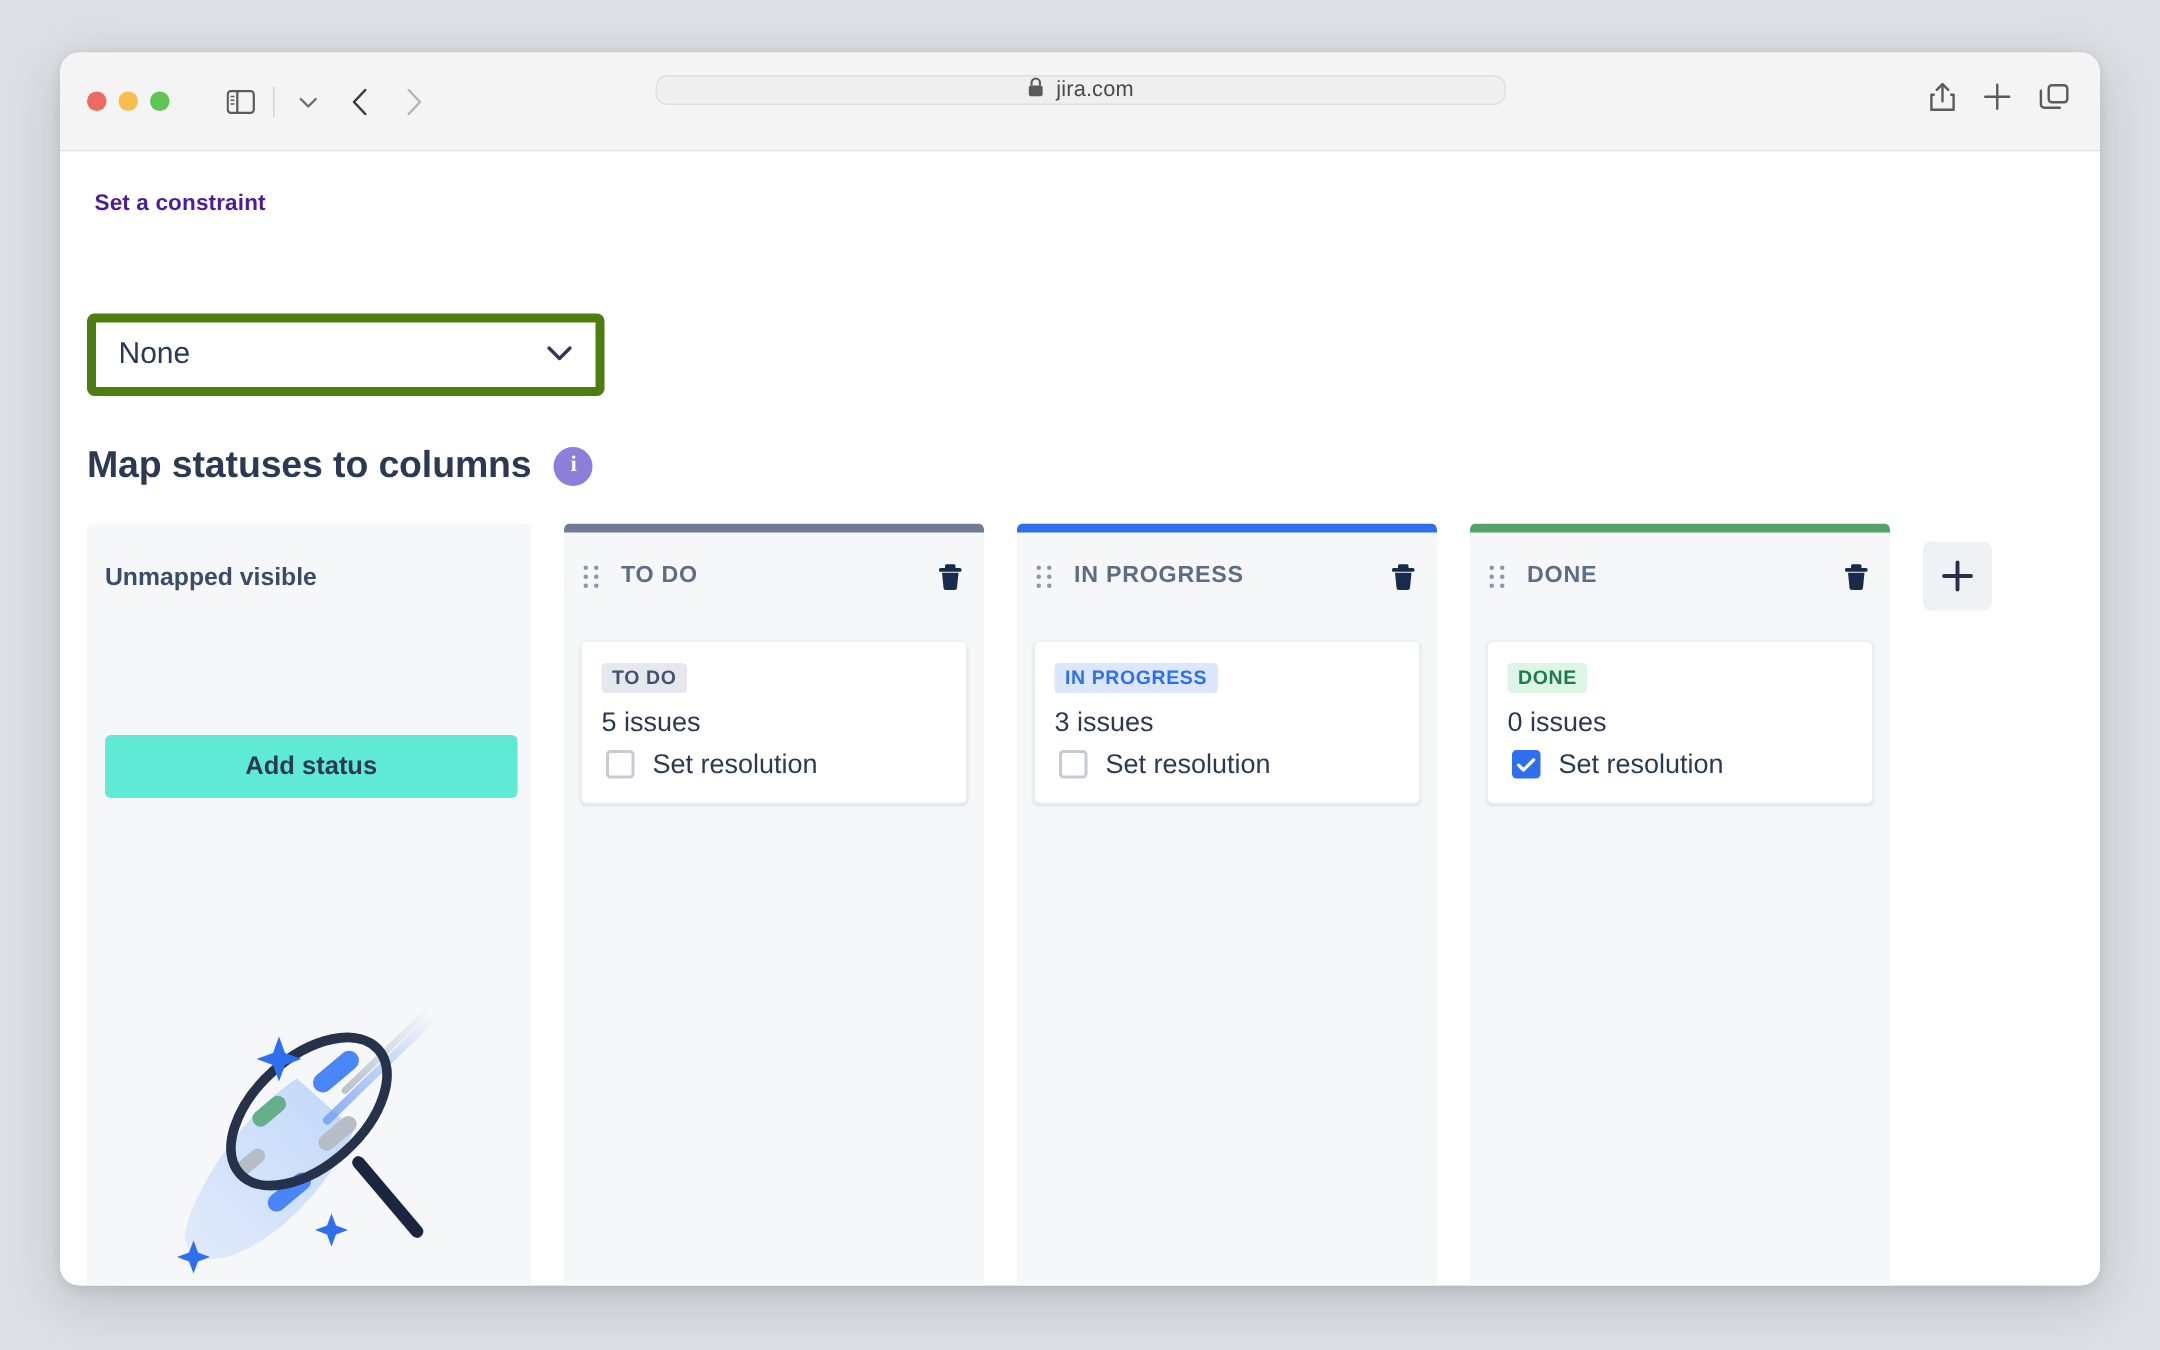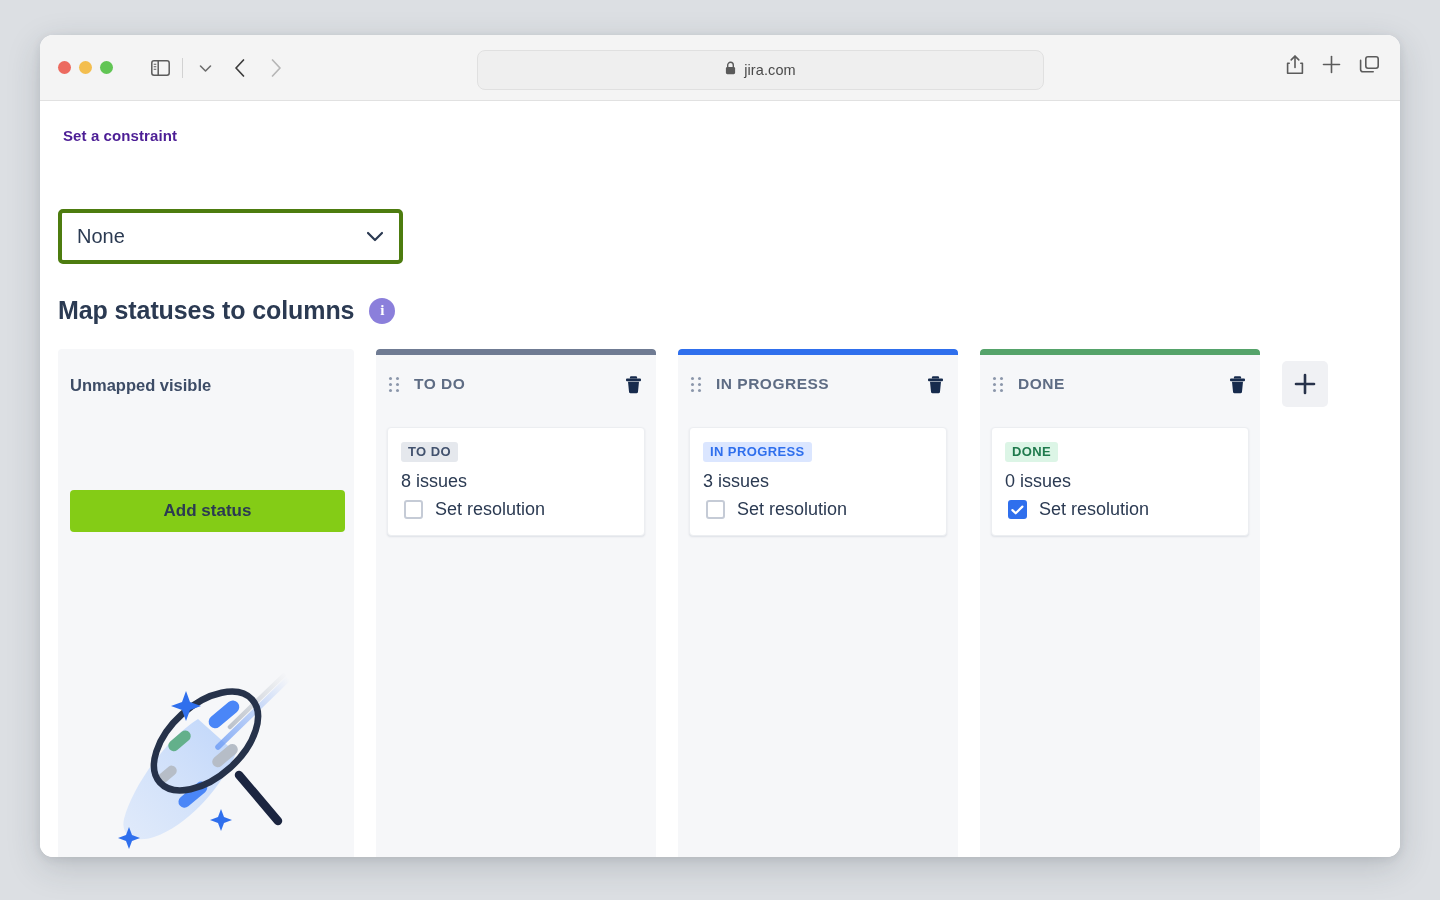--- a/index.html
+++ b/index.html
@@ -65,29 +65,28 @@
   .divider-v {
     width: 1px; height: 20px; background: #d2d2d2; margin: 0 5px;
   }
   .nav-btn { width: 36px; }
 
   .urlbar {
     position: absolute;
     left: 397px;
     top: 15px;
     width: 567px;
-    height: 40px;
+    height: 20px;
     background: #efefef;
     border: 1px solid #e0e0e0;
     border-radius: 8px;
     display: flex;
     align-items: center;
     justify-content: center;
     gap: 8px;
-    margin-left: 40px;
   }
   .urlbar .url-text {
     font-size: 14.5px;
     color: #4a4a4a;
     letter-spacing: 0.1px;
   }
 
   .tb-right {
     position: absolute;
     right: 20px;
@@ -116,21 +115,21 @@
     letter-spacing: 0.1px;
   }
 
   .constraint-select {
     position: absolute;
     left: 18px;
     top: 108px;
     width: 345px;
     height: 55px;
     background: #ffffff;
-    border: 4px solid #4d7c0f;
+    border: 6px solid #4d7c0f;
     border-radius: 5px;
     display: flex;
     align-items: center;
     padding: 0 15px;
   }
   .constraint-select .sel-value {
     font-size: 20px;
     color: #2b3a52;
     flex: 1;
   }
@@ -198,21 +197,21 @@
     width: 262px;
     font-size: 15px;
     line-height: 1.42;
     color: #51607a;
   }
   .add-status-btn {
     position: absolute;
     left: 12px; top: 141px;
     width: 275px;
     height: 42px;
-    background: #84cc16;
+    background: #5eead4;
     border: none;
     border-radius: 4px;
     font-family: "Liberation Sans", sans-serif;
     font-size: 17px;
     font-weight: bold;
     color: #2b3a52;
     cursor: pointer;
   }
   .illo {
     position: absolute;
@@ -488,21 +487,21 @@
           <span class="trash-btn">
             <svg width="17" height="19" viewBox="0 0 17 19" fill="none">
               <rect x="1" y="3.6" width="15" height="2.6" rx="1" fill="#172b4d"></rect>
               <path d="M6 1.2h5a1 1 0 0 1 1 1v1.4H5V2.2a1 1 0 0 1 1-1z" fill="#172b4d"></path>
               <path d="M3 6.8h11l-1 10a1.6 1.6 0 0 1-1.6 1.5H5.6A1.6 1.6 0 0 1 4 16.8z" fill="#172b4d"></path>
             </svg>
           </span>
         </div>
         <div class="status-card">
           <span class="badge todo">TO DO</span>
-          <div class="issues-count">8 issues</div>
+          <div class="issues-count">5 issues</div>
           <div class="res-row">
             <span class="cbox"></span>
             <span class="res-label">Set resolution</span>
           </div>
         </div>
       </div>
 
       <div class="column">
         <div class="col-topbar" style="background:#2f6fed"></div>
         <div class="col-header">

